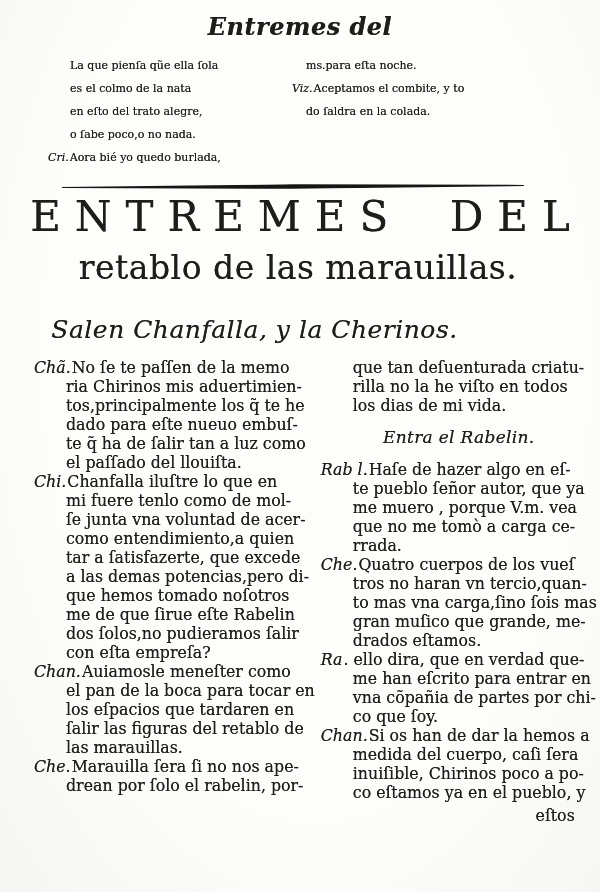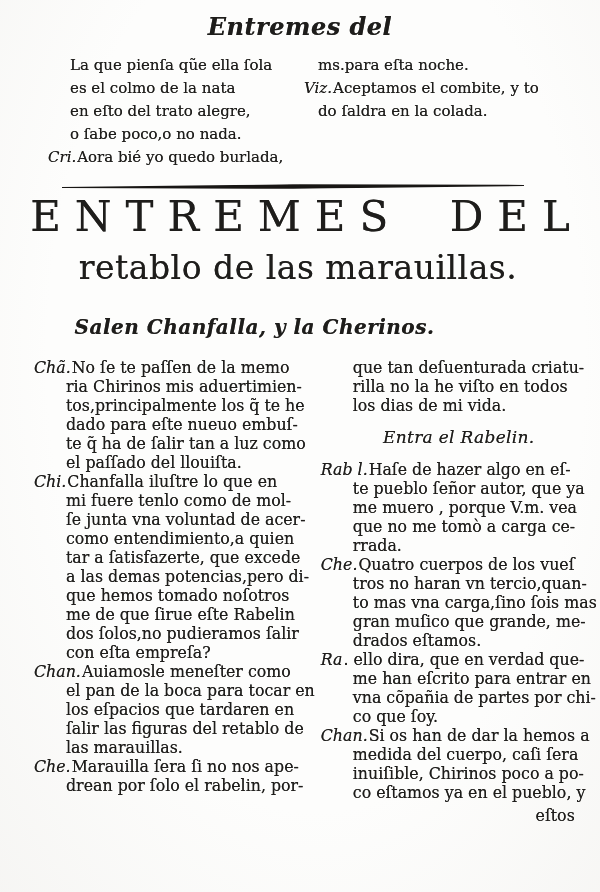--- a/index.html
+++ b/index.html
@@ -28,22 +28,21 @@
     font-weight: 700;
     font-size: 24px;
     letter-spacing: 0.5px;
   }
 
   
   .top-cols {
     position: absolute;
     top: 54px; left: 48px; width: 516px;
     display: flex;
-    gap: 12px;
-    font-size: 15px;
+    font-size: 11px;
     line-height: 23px;
   }
   .top-col-left  { flex: 0 0 244px; }
   .top-col-right { flex: 1 1 auto; }
   .tline { white-space: nowrap; }
   .tline.ind { padding-left: 22px; }
   .top-col-right .tline.ind { padding-left: 14px; }
 
   .spk { font-style: italic; margin-right: 1px; }
 
@@ -73,23 +72,22 @@
     top: 248px; left: 0; width: 596px;
     text-align: center;
     font-size: 33px;
     letter-spacing: 0.5px;
   }
   .stage-direction {
     position: absolute;
     top: 315px; left: 0; width: 509px;
     text-align: center;
     font-style: italic;
-    font-size: 20px;
+    font-size: 25px;
     letter-spacing: 0.5px;
-    font-weight: bold;
   }
 
   
   .main-cols {
     position: absolute;
     top: 358px; left: 34px; width: 544px;
     display: flex;
     gap: 6px;
     font-size: 15.8px;
     line-height: 19px;

